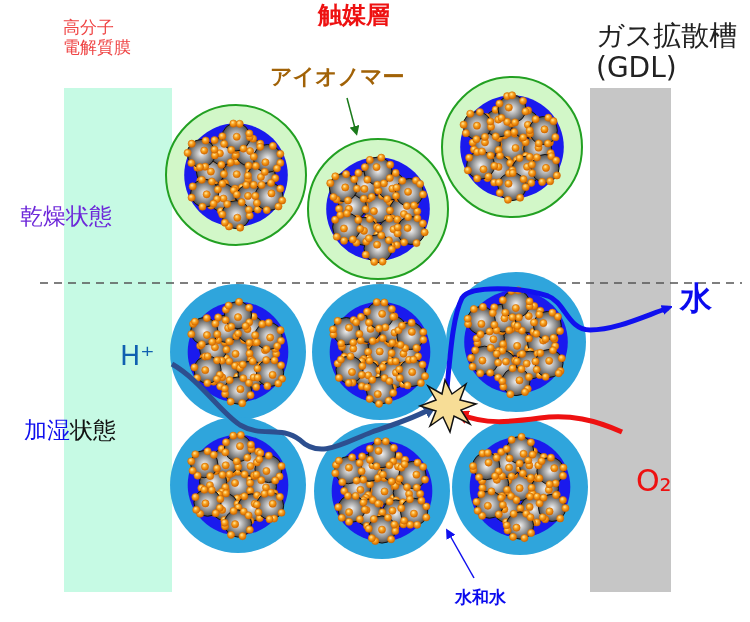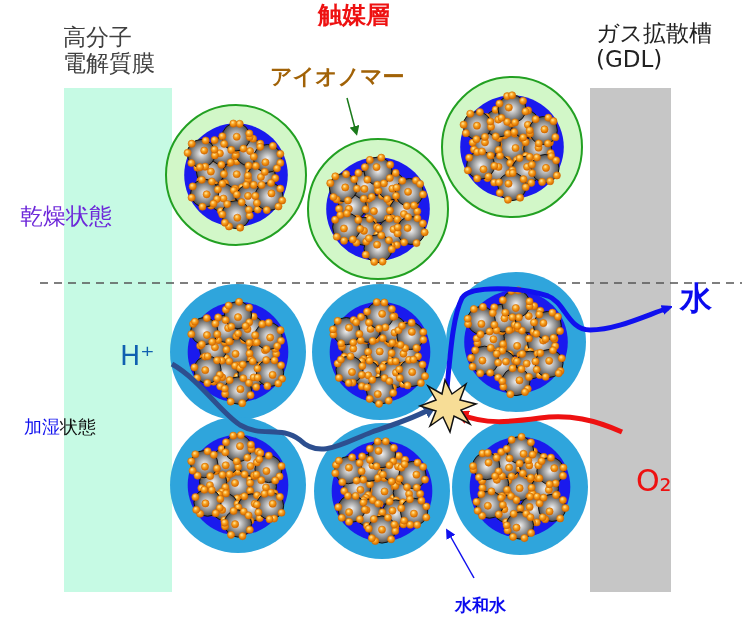--- a/index.html
+++ b/index.html
@@ -1,30 +1,30 @@
 <!DOCTYPE html>
 <html><head>
 <meta charset="utf-8">
 <style>
   html,body{margin:0;padding:0;background:#fff;}
   body{width:750px;height:622px;position:relative;overflow:hidden;font-family:"DejaVu Sans","Liberation Sans",sans-serif;}
   #stage{position:absolute;left:0;top:0;width:750px;height:622px;}
   .lbl{position:absolute;white-space:pre;line-height:1.15;}
-  .membrane-label{left:63px;top:24px;color:#404040;font-size:23px;}
+  .membrane-label{left:63px;top:18px;color:#ef4444;font-size:17px;}
   .catalyst-title{left:318px;top:2px;color:#ee1111;font-size:24px;font-weight:bold;}
-  .gdl-label{left:596px;top:20px;color:#222;font-size:23px;}
+  .gdl-label{left:596px;top:20px;color:#222;font-size:28px;}
   .ionomer-label{left:270px;top:64px;color:#a16207;font-size:22px;font-weight:bold;}
   .dry-label{left:20px;top:203px;color:#6d28d9;font-size:23px;}
-  .wet-label{left:24px;top:417px;font-size:18px;}
+  .wet-label{left:24px;top:417px;font-size:23px;}
   .wet-label .hl{color:#1010ee;}
   .wet-label .rest{color:#111;}
   .hplus-label{left:120px;top:340px;color:#1060b0;font-size:27px;}
   .water-label{left:680px;top:280px;color:#0a0aee;font-size:32px;font-weight:bold;}
   .o2-label{left:636px;top:426px;color:#ee1111;font-size:30px;margin-top:38px;}
-  .hydration-label{left:455px;top:588px;color:#0a0aee;font-size:17px;font-weight:bold;margin-top:8px;}
+  .hydration-label{left:455px;top:588px;color:#0a0aee;font-size:17px;font-weight:bold;}
 </style>
 </head>
 <body>
 
 <svg id="stage" width="750" height="622" viewBox="0 0 750 622" xmlns="http://www.w3.org/2000/svg">
   <defs>
     <radialGradient id="pt" cx="40%" cy="35%" r="65%">
       <stop offset="0" stop-color="#ffe9a0"></stop>
       <stop offset="0.45" stop-color="#f9a11e"></stop>
       <stop offset="1" stop-color="#d46a00"></stop>

